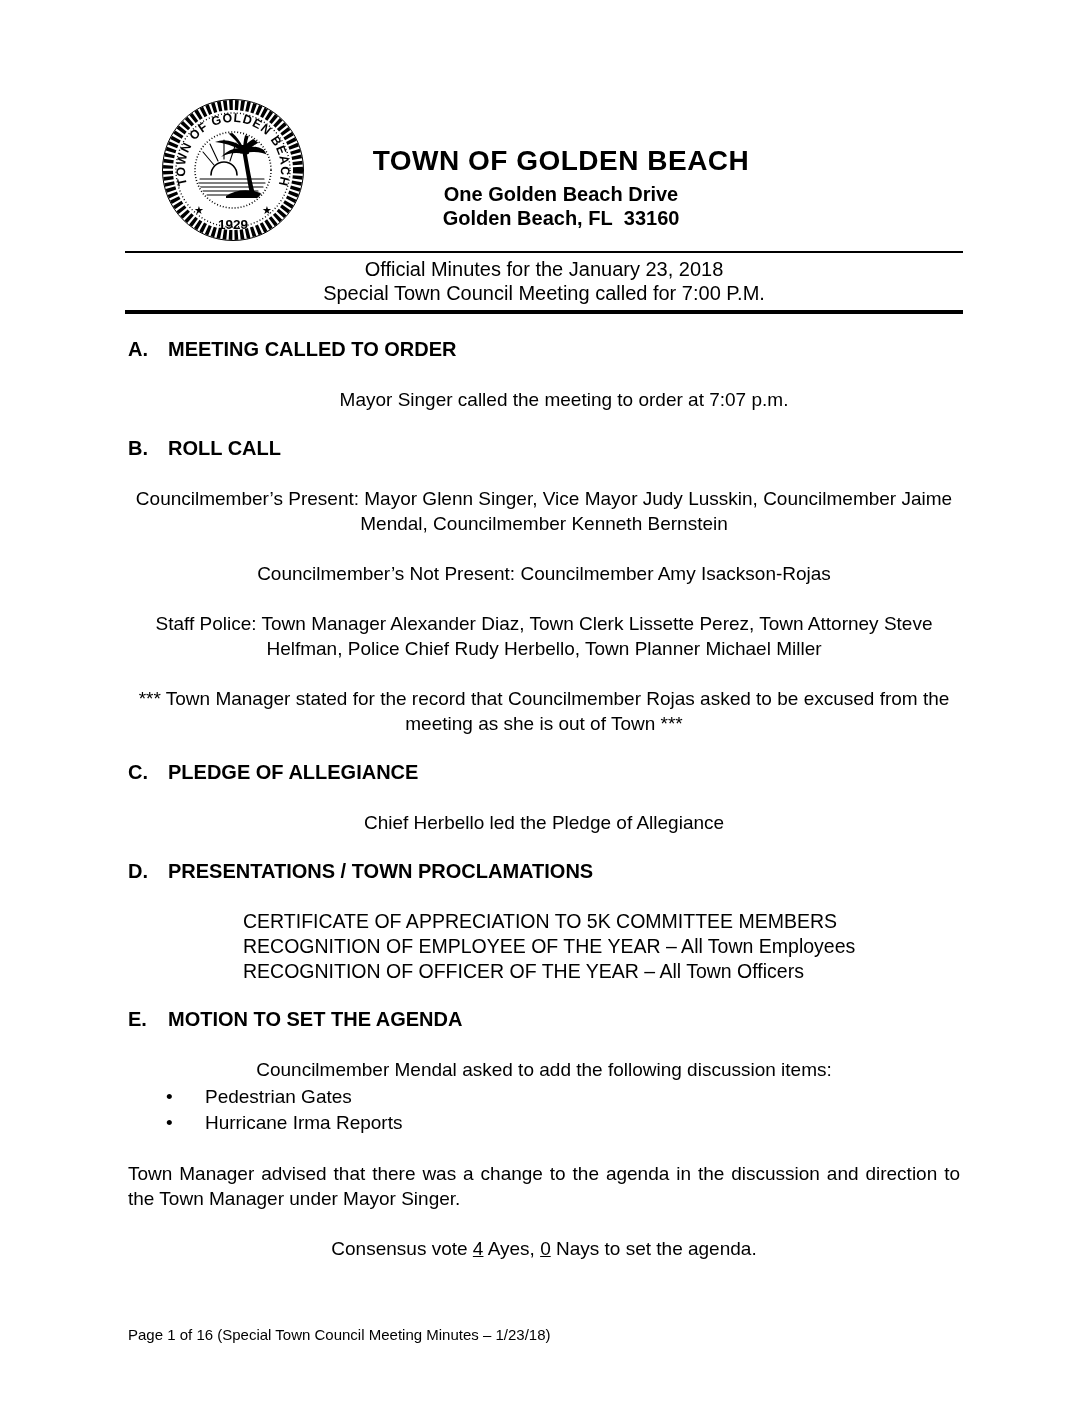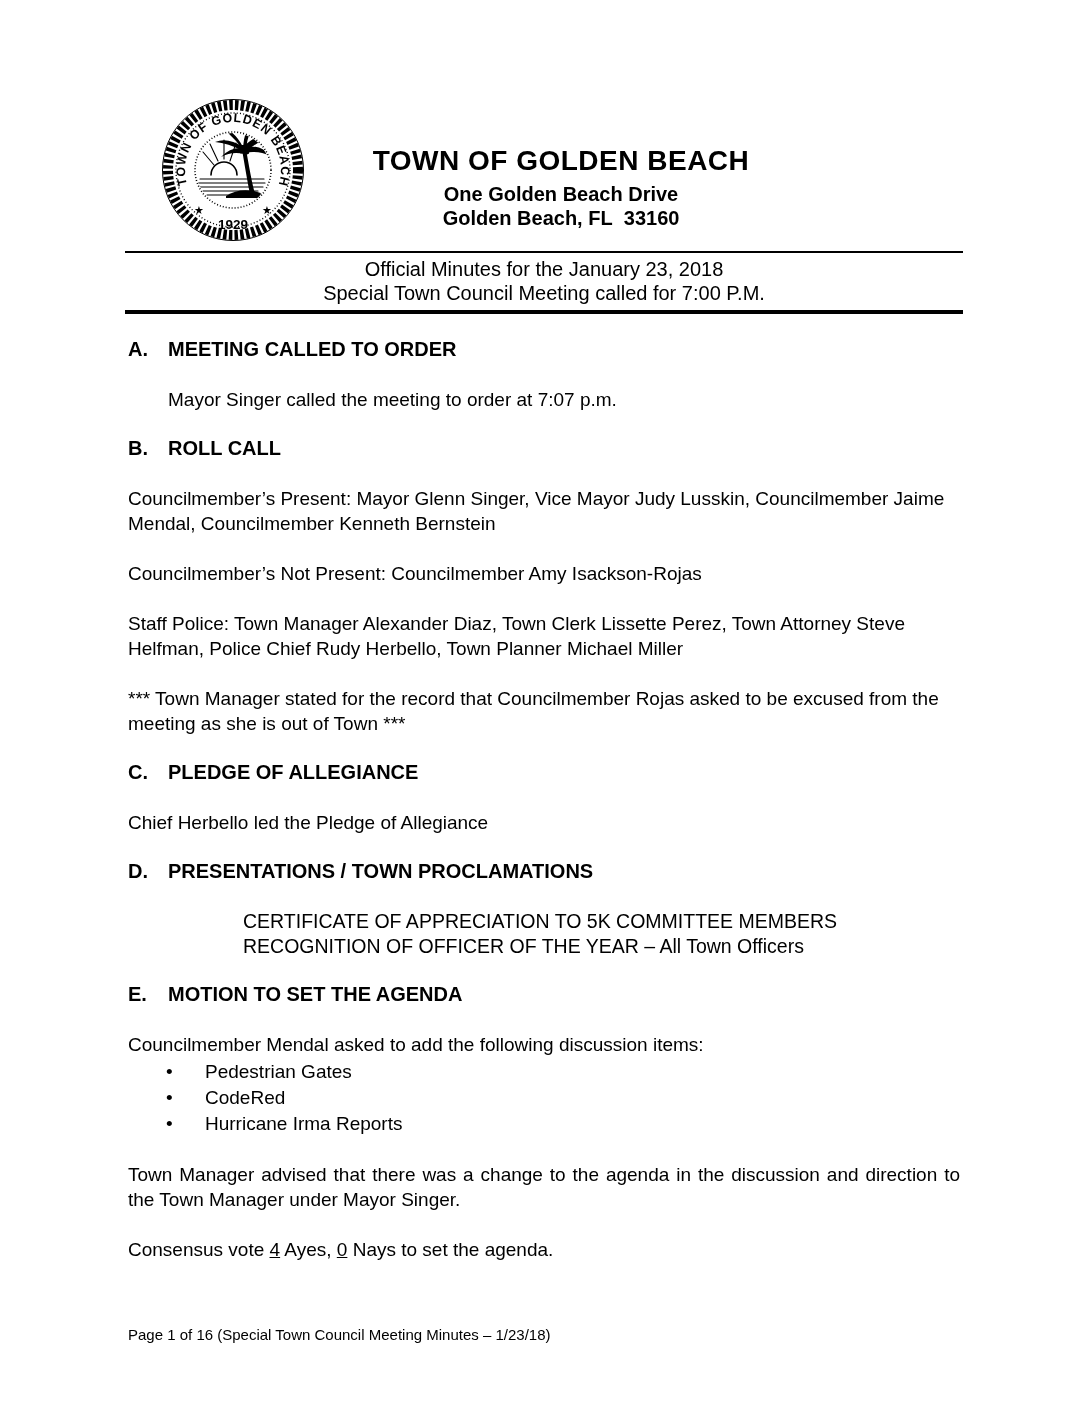--- a/index.html
+++ b/index.html
@@ -25,21 +25,21 @@
   .title-block {
     margin:4px 0 0 -3px; width:838px;
     border-top:2px solid #000; border-bottom:4px solid #000;
     padding:4px 0 5px; text-align:center;
     font-weight:normal; font-size:20px; line-height:24px;
   }
 
   
   .sec-heading { font-size:20px; font-weight:bold; margin:24px 0 26px; display:flex; }
   .sec-heading .letter { width:40px; flex:none; }
-  .para { font-size:19px; line-height:25px; margin:0 0 25px; }
+  .para { font-size:19px; line-height:25px; margin:0 0 25px;text-align:center; }
   .indent1 { padding-left:40px; }
   .caps-block { margin:0 0 10px; }
   .d-item { font-size:19.5px; line-height:25px; padding-left:115px; }
   .e-sub { padding-left:127px; text-align:justify; }
   .justify { text-align:justify; }
   .b { font-weight:normal; }
   .u { text-decoration:underline; }
   .tight { margin-bottom:0; }
 
   ul.bullets { list-style:none; margin:2px 0 25px; padding:0; }
@@ -146,31 +146,31 @@
         <span>PLEDGE OF ALLEGIANCE</span>
       </div>
       <p class="para">Chief Herbello led the Pledge of Allegiance</p>
 
       <div class="sec-heading">
         <span class="letter">D.</span>
         <span>PRESENTATIONS / TOWN PROCLAMATIONS</span>
       </div>
       <div class="caps-block">
         <div class="d-item">CERTIFICATE OF APPRECIATION TO 5K COMMITTEE MEMBERS</div>
+        <div class="d-item">RECOGNITION OF EMPLOYEE OF THE YEAR – All Town Employees</div>
         <div class="d-item">RECOGNITION OF OFFICER OF THE YEAR – All Town Officers</div>
       </div>
 
       <div class="sec-heading">
         <span class="letter">E.</span>
         <span>MOTION TO SET THE AGENDA</span>
       </div>
       <p class="para tight"><span class="b">Councilmember Mendal</span><span> asked to add the following discussion items:</span></p>
       <ul class="bullets">
         <li>Pedestrian Gates</li>
-        <li>CodeRed</li>
         <li>Hurricane Irma Reports</li>
       </ul>
       <p class="para justify"><span class="b">Town Manager</span><span> advised that there was a change to the agenda in the discussion and direction to the Town Manager under Mayor Singer.</span></p>
       <p class="para tight"><span>Consensus vote </span><span class="u">4</span><span> Ayes, </span><span class="u">0</span><span> Nays to set the agenda.</span></p>
 
     </main>
   </div>
 
   <footer class="page-footer">Page 1 of 16 (Special Town Council Meeting Minutes – 1/23/18)</footer>
 </div>

